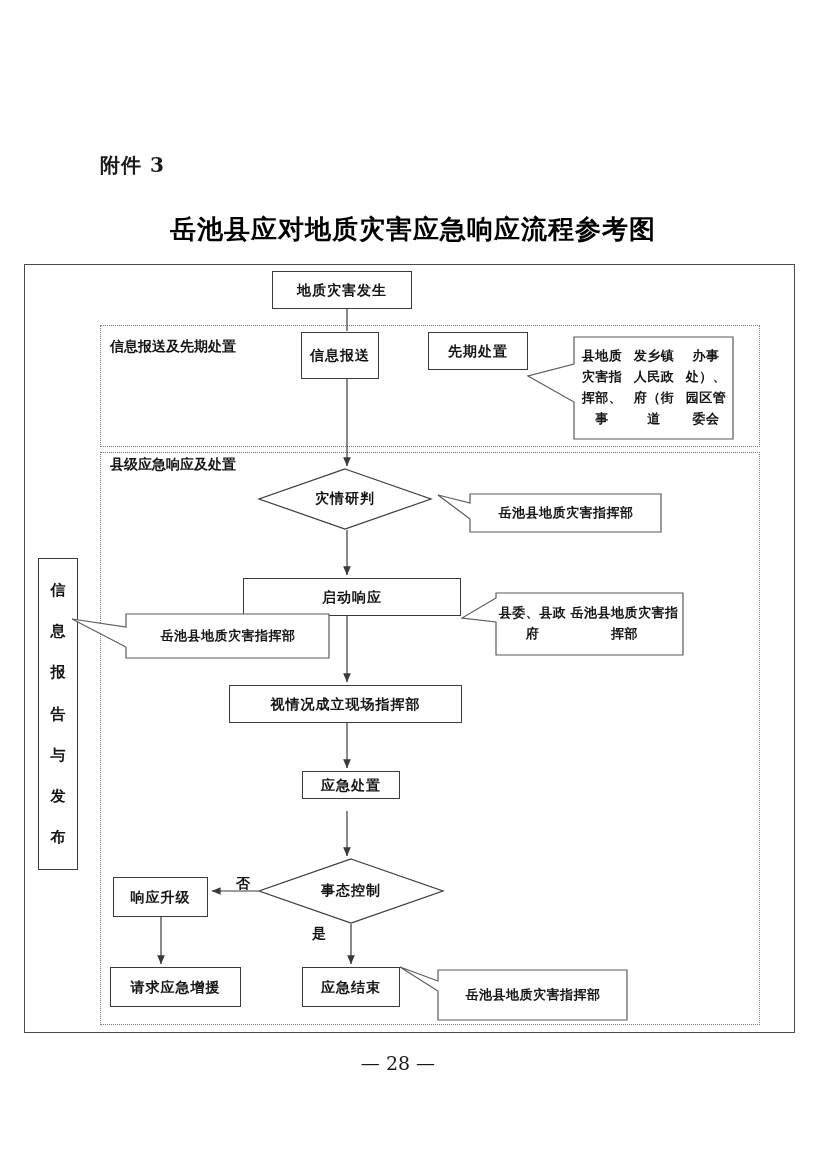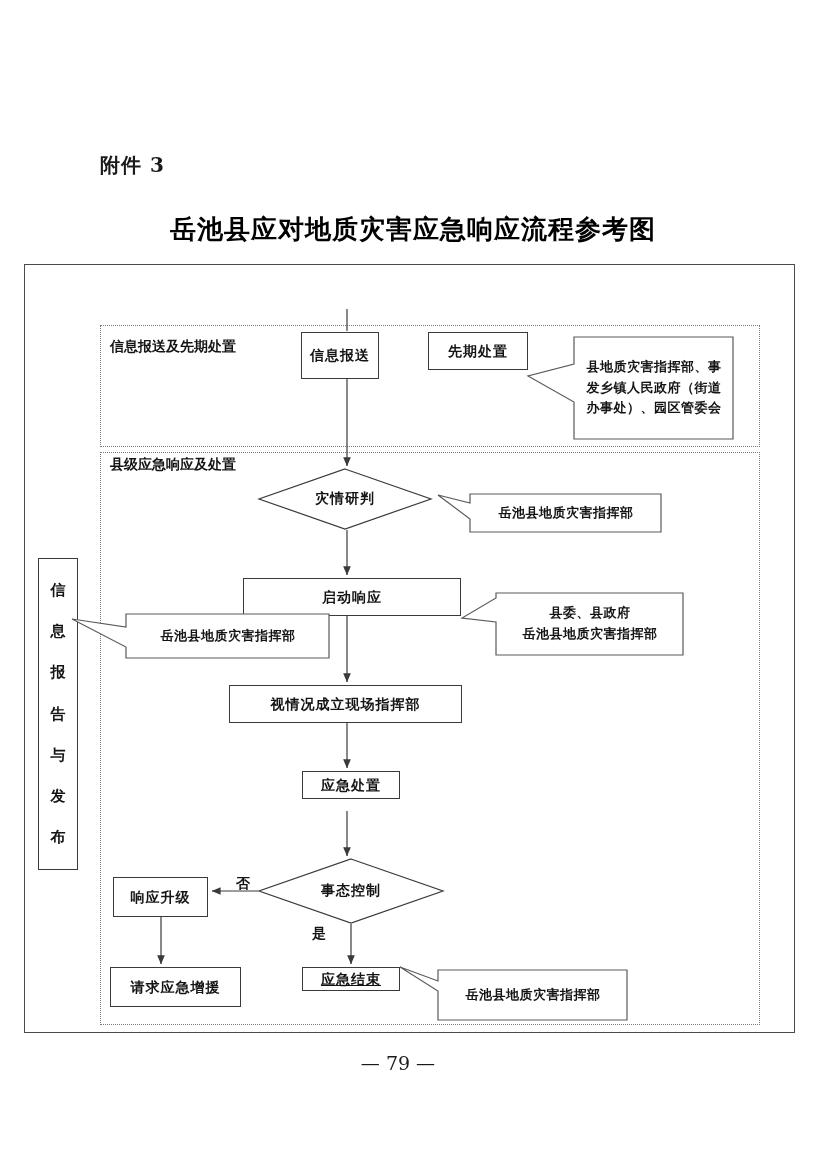--- a/index.html
+++ b/index.html
@@ -97,21 +97,21 @@
 
   
   .n-start      { left: 272px; top: 271px; width: 140px; height: 38px; }
   .n-report     { left: 301px; top: 332px; width: 78px;  height: 47px; }
   .n-initial    { left: 428px; top: 332px; width: 100px; height: 38px; }
   .n-startresp  { left: 243px; top: 578px; width: 218px; height: 38px; }
   .n-onsite     { left: 229px; top: 685px; width: 233px; height: 38px; }
   .n-dispose    { left: 302px; top: 771px; width: 98px;  height: 28px; }
   .n-upgrade    { left: 113px; top: 877px; width: 95px;  height: 40px; }
   .n-request    { left: 110px; top: 967px; width: 131px; height: 40px; }
-  .n-end        { left: 302px; top: 967px; width: 98px;  height: 24px; text-decoration: underline; }
+  .n-end        { left: 302px; top: 967px; width: 98px;  height: 40px; }
 
   
   .side-label {
     position: absolute;
     left: 38px;
     top: 558px;
     width: 40px;
     height: 312px;
     box-sizing: border-box;
     border: 1.4px solid #3a3a3a;
@@ -150,21 +150,21 @@
 
   
   .callout {
     position: absolute;
   }
   .callout svg { display: block; overflow: visible; }
   .callout .callout-text {
     position: absolute;
     box-sizing: border-box;
     display: flex;
-    flex-direction: column;
+    flex-direction: row;
     align-items: center;
     justify-content: center;
     text-align: center;
     font-family: "DejaVu Serif", "Liberation Serif", serif;
     font-size: 13px;
     font-weight: 700;
     color: #141414;
     letter-spacing: 0.5px;
     line-height: 1.6;
     pointer-events: none;
@@ -259,20 +259,21 @@
       <line x1="347" y1="811" x2="347" y2="856" marker-end="url(#arr)"></line>
 
       <line x1="258" y1="891" x2="212" y2="891" marker-end="url(#arrL)"></line>
 
       <line x1="161" y1="917" x2="161" y2="964" marker-end="url(#arr)"></line>
 
       <line x1="351" y1="924" x2="351" y2="964" marker-end="url(#arr)"></line>
     </g>
   </svg>
 
+  <div class="node n-start">地质灾害发生</div>
 
   <div class="node n-report">信息报送</div>
 
   <div class="node n-initial">先期处置</div>
 
   <div class="node n-startresp">启动响应</div>
 
   <div class="node n-onsite">视情况成立现场指挥部</div>
 
   <div class="node n-dispose">应急处置</div>
@@ -341,15 +342,15 @@
 
   <div class="callout c-end">
     <svg width="208" height="52" viewBox="0 0 208 52" xmlns="http://www.w3.org/2000/svg">
       <path d="M18,1 L207,1 L207,51 L18,51 L18,22 L-20,-2 L18,12 Z" fill="#ffffff" stroke="#5a5a5a" stroke-width="1.2" stroke-linejoin="miter"></path>
     </svg>
     <div class="callout-text" style="left:20px; top:0; width:186px; height:52px;">
       <span>岳池县地质灾害指挥部</span>
     </div>
   </div>
 
-  <div class="page-number">— 79 —</div>
+  <div class="page-number">— 28 —</div>
 
 </div>
 
 </body></html>

